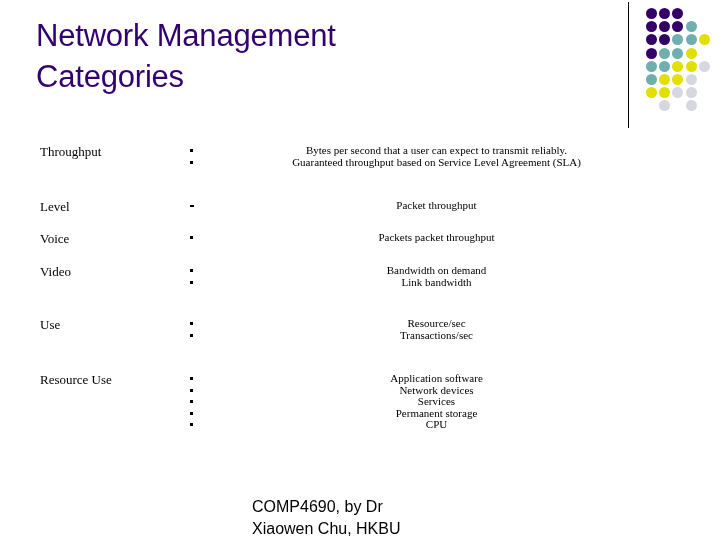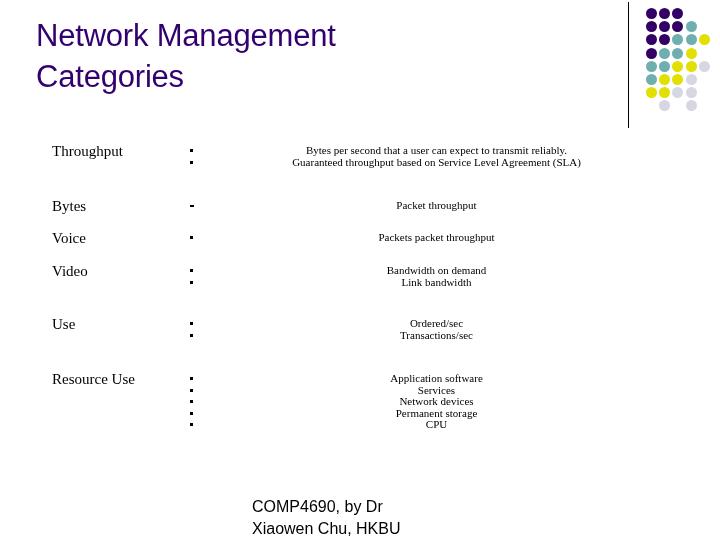--- a/index.html
+++ b/index.html
@@ -69,24 +69,24 @@
     width: 720px;
     height: 470px;
   }
   .cat-row {
     position: absolute;
     left: 40px;
     width: 620px;
   }
   .cat-label {
     position: absolute;
-    left: 12px;
+    left: 0px;
     top: 0px;
     width: 145px;
-    font-size: 15px;
+    font-size: 13px;
     color: #000000;
     line-height: 13px;
     white-space: nowrap;
   }
   .cat-items {
     position: absolute;
     left: 148px;
     top: 0px;
     width: 470px;
     text-align: center;
@@ -173,51 +173,51 @@
 
 <div id="content">
     <div class="cat-row" style="top: 145px;">
       <div class="cat-label">Throughput</div>
       <div class="cat-items">
         <div class="cat-item"><span class="bullet-mark"></span><span>Bytes per second that a user can expect to transmit reliably.</span></div>
         <div class="cat-item"><span class="bullet-mark"></span><span>Guaranteed throughput based on Service Level Agreement (SLA)</span></div>
       </div>
     </div>
     <div class="cat-row" style="top: 200px;">
-      <div class="cat-label">Bytes</div>
+      <div class="cat-label">Level</div>
       <div class="cat-items">
         <div class="cat-item small-bullet"><span class="bullet-mark"></span><span>Packet throughput</span></div>
       </div>
     </div>
     <div class="cat-row" style="top: 232px;">
       <div class="cat-label">Voice</div>
       <div class="cat-items">
         <div class="cat-item"><span class="bullet-mark"></span><span>Packets packet throughput</span></div>
       </div>
     </div>
     <div class="cat-row" style="top: 265px;">
       <div class="cat-label">Video</div>
       <div class="cat-items">
         <div class="cat-item"><span class="bullet-mark"></span><span>Bandwidth on demand</span></div>
         <div class="cat-item"><span class="bullet-mark"></span><span>Link bandwidth</span></div>
       </div>
     </div>
     <div class="cat-row" style="top: 318px;">
       <div class="cat-label">Use</div>
       <div class="cat-items">
-        <div class="cat-item"><span class="bullet-mark"></span><span>Ordered/sec</span></div>
+        <div class="cat-item"><span class="bullet-mark"></span><span>Resource/sec</span></div>
         <div class="cat-item"><span class="bullet-mark"></span><span>Transactions/sec</span></div>
       </div>
     </div>
     <div class="cat-row" style="top: 373px;">
       <div class="cat-label">Resource Use</div>
       <div class="cat-items">
         <div class="cat-item"><span class="bullet-mark"></span><span>Application software</span></div>
+        <div class="cat-item"><span class="bullet-mark"></span><span>Network devices</span></div>
         <div class="cat-item"><span class="bullet-mark"></span><span>Services</span></div>
-        <div class="cat-item"><span class="bullet-mark"></span><span>Network devices</span></div>
         <div class="cat-item"><span class="bullet-mark"></span><span>Permanent storage</span></div>
         <div class="cat-item"><span class="bullet-mark"></span><span>CPU</span></div>
       </div>
     </div>
   </div>
 
 <div id="footer">COMP4690, by Dr
 Xiaowen Chu,  HKBU</div>
 
 </body></html>

